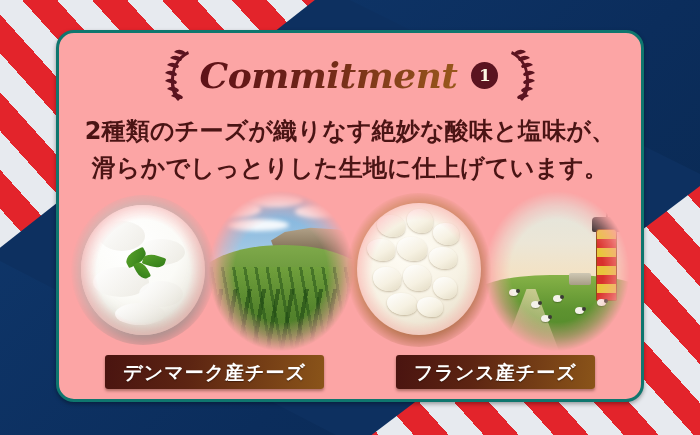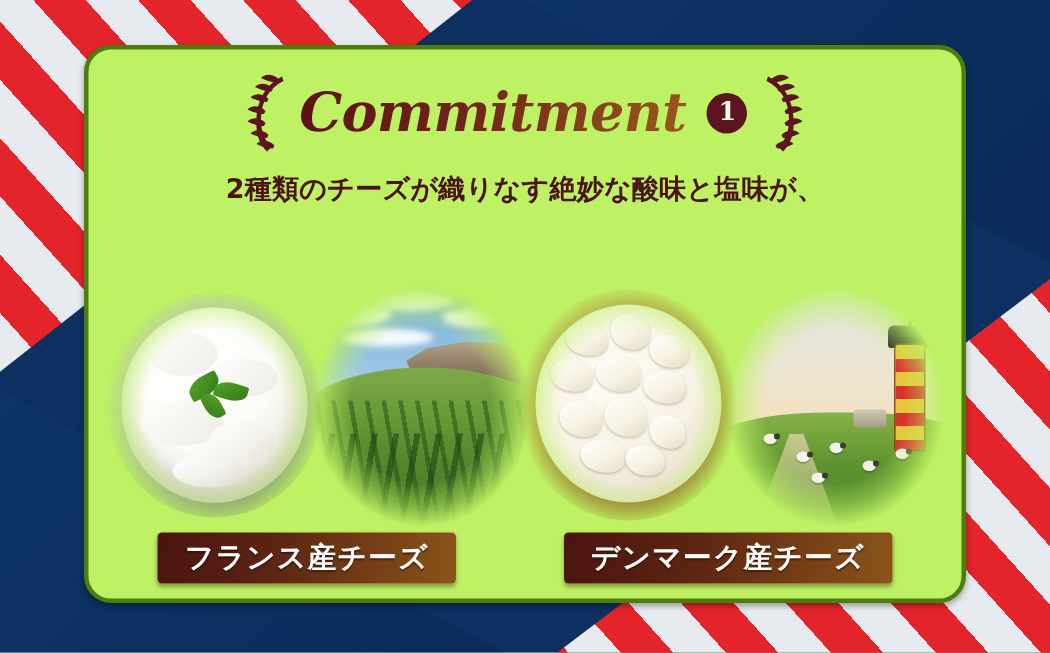--- a/index.html
+++ b/index.html
@@ -38,22 +38,22 @@
     position:absolute; inset:0;
     background:linear-gradient(135deg,#10396e 0%,#0b2d5c 60%,#0a2950 100%);
     clip-path:polygon(0 100%, 0 60%, 48% 100%);
   }
 
   
   .card {
     position:absolute;
     left:56px; top:30px;
     width:588px; height:372px;
-    background:#bef264;
-    border:3px solid #4d7c0f;
+    background:#fca5a5;
+    border:3px solid #0f766e;
     border-radius:18px;
     box-shadow:0 2px 4px rgba(0,0,0,0.35);
     overflow:hidden;
   }
 
   
   .title-row {
     position:absolute; left:0; right:0; top:14px;
     display:flex; align-items:center; justify-content:center;
     gap:4px; height:56px;
@@ -85,21 +85,21 @@
     display:flex; align-items:center; justify-content:center;
     margin-left:6px; margin-right:2px;
     line-height:1;
   }
 
   
   .subtitle {
     position:absolute; top:80px; left:0; right:0;
     text-align:center;
     font-family:"DejaVu Sans", sans-serif;
-    font-size:18px; font-weight:bold;
+    font-size:24px; font-weight:bold;
     color:#4a1414;
     line-height:1.55;
     letter-spacing:0.2px;
   }
   .subtitle span { display:block; }
 
   
   .photos {
     position:absolute; top:152px; left:0; right:0;
     height:172px;
@@ -302,20 +302,21 @@
               <path d="M17 43 C13 39 8 39 5 42 C9 44 13 45 16 45 Z"></path>
               <path d="M21 50 C17 46 12 46 9 49 C13 51 17 52 20 52 Z"></path>
             </g>
           </g>
         </svg>
       </div>
     </div>
 
     <div class="subtitle">
       <span>2種類のチーズが織りなす絶妙な酸味と塩味が、</span>
+      <span>滑らかでしっとりした生地に仕上げています。</span>
     </div>
 
     <div class="photos">
 
       <div class="photo">
         <div class="photo-inner">
           <div class="p1-bowl"></div>
           <div class="p1-cheese"></div>
           <div class="p1-sw" style="left:34px;  top:36px;  width:46px; height:30px;"></div>
           <div class="p1-sw" style="left:72px;  top:54px;  width:48px; height:26px;"></div>
@@ -375,21 +376,21 @@
           <div class="p4-sheep" style="left:96px; top:122px;"></div>
           <div class="p4-sheep" style="left:118px; top:114px;"></div>
           <div class="p4-sheep" style="left:62px; top:130px;"></div>
         </div>
       </div>
 
     </div>
 
     <div class="labels">
       <div class="label-box">
+        <span>デンマーク産チーズ</span>
+      </div>
+      <div class="label-box">
         <span>フランス産チーズ</span>
-      </div>
-      <div class="label-box">
-        <span>デンマーク産チーズ</span>
       </div>
     </div>
 
   </div>
 </div>
 
 </body></html>

